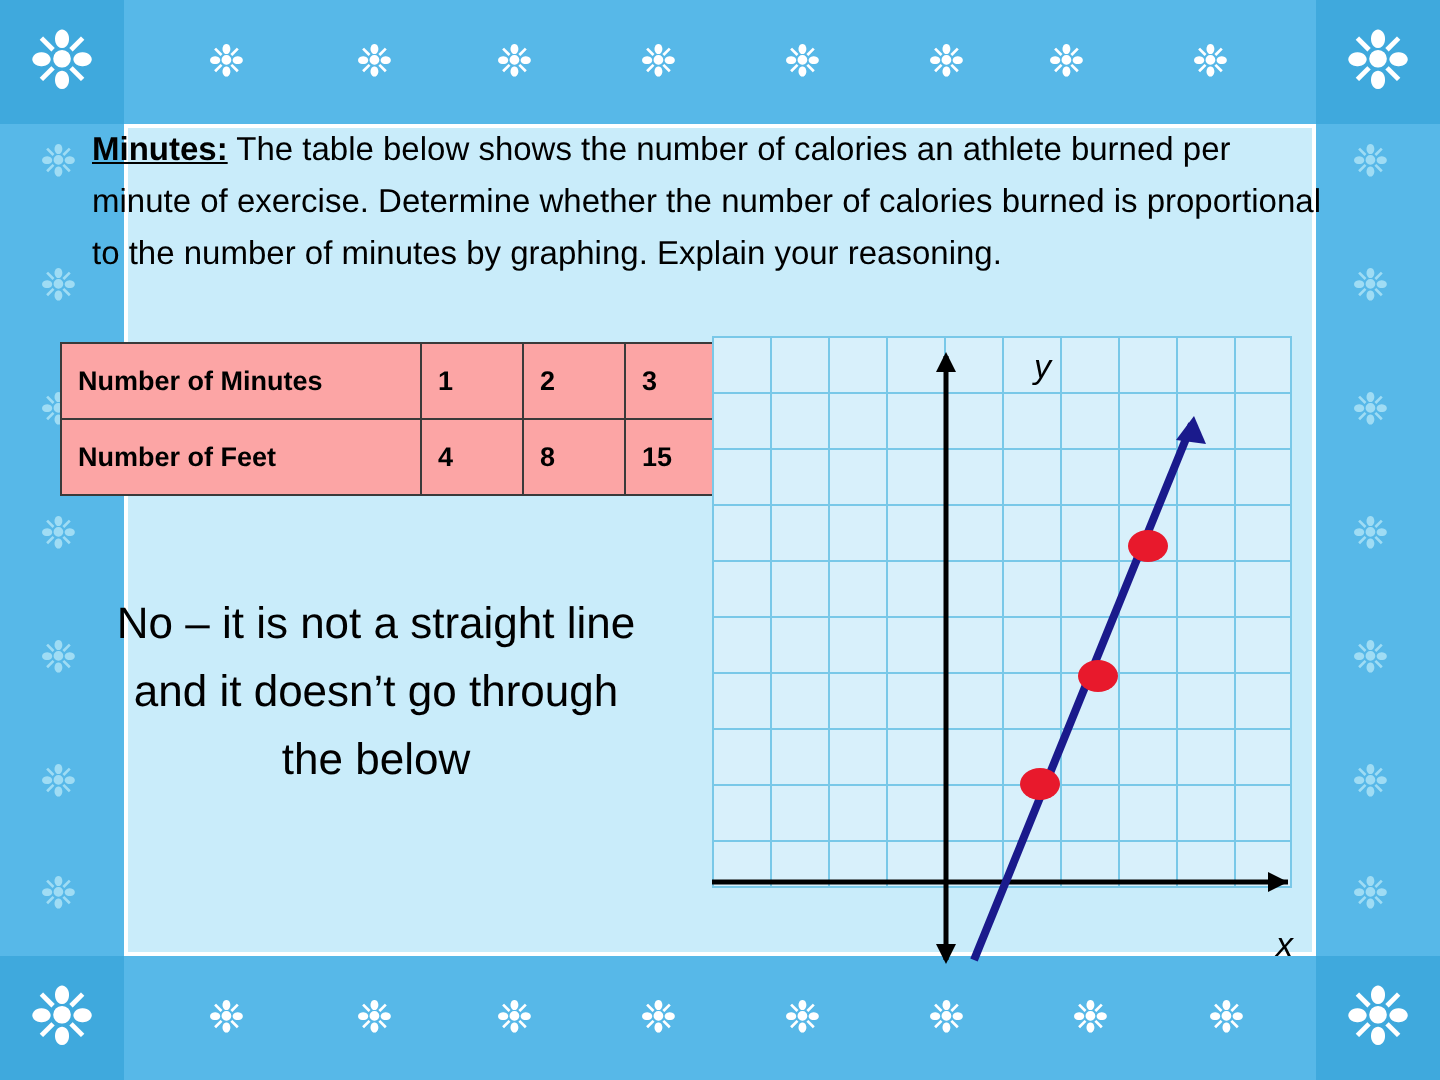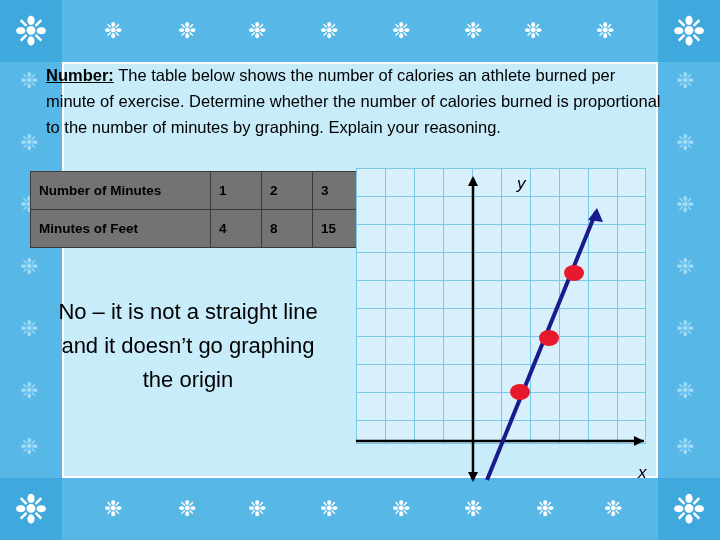--- a/index.html
+++ b/index.html
@@ -86,21 +86,21 @@
     font-weight: bold;
     text-decoration: underline;
   }
 
   
   #data-table {
     position: absolute;
     left: 30px;
     top: 171px;
     border-collapse: collapse;
-    background: #737373;
+    background: #fca5a5;
   }
   #data-table td {
     border: 1px solid #3a3a3a;
     font-size: 13.5px;
     font-weight: bold;
     color: #000000;
     height: 38px;
     padding: 0 8px;
     box-sizing: border-box;
     vertical-align: middle;
@@ -191,40 +191,40 @@
   <div class="corner-box corner-tr">
     <span>❉</span>
   </div>
   <div class="corner-box corner-bl">
     <span>❉</span>
   </div>
   <div class="corner-box corner-br">
     <span>❉</span>
   </div>
 
-  <div id="prompt"><span class="lead">Number:</span><span> The table below shows the number of calories an athlete burned per minute of exercise.  Determine whether the number of calories burned is proportional to the number of minutes by graphing.  Explain your reasoning.</span></div>
+  <div id="prompt"><span class="lead">Minutes:</span><span> The table below shows the number of calories an athlete burned per minute of exercise.  Determine whether the number of calories burned is proportional to the number of minutes by graphing.  Explain your reasoning.</span></div>
 
   <table id="data-table">
     <tbody>
       <tr>
         <td class="label">Number of Minutes</td>
         <td class="val">1</td>
         <td class="val">2</td>
         <td class="val">3</td>
       </tr>
       <tr>
-        <td class="label">Minutes of Feet</td>
+        <td class="label">Number of Feet</td>
         <td class="val">4</td>
         <td class="val">8</td>
         <td class="val">15</td>
       </tr>
     </tbody>
   </table>
 
-  <div id="answer">No – it is not a straight line and it doesn’t go graphing the origin</div>
+  <div id="answer">No – it is not a straight line and it doesn’t go through the below</div>
 
   <div id="graph">
     <svg width="300" height="320" viewBox="0 0 300 320" xmlns="http://www.w3.org/2000/svg">
 
       <g stroke="#79c8e8" stroke-width="1" fill="none">
         <rect x="0.5" y="0.5" width="289" height="275" fill="#d8f0fb" stroke="none"></rect>
         <line x1="0" y1="0.5" x2="290" y2="0.5"></line>
         <line x1="0" y1="28.5" x2="290" y2="28.5"></line>
         <line x1="0" y1="56.5" x2="290" y2="56.5"></line>
         <line x1="0" y1="84.5" x2="290" y2="84.5"></line>

